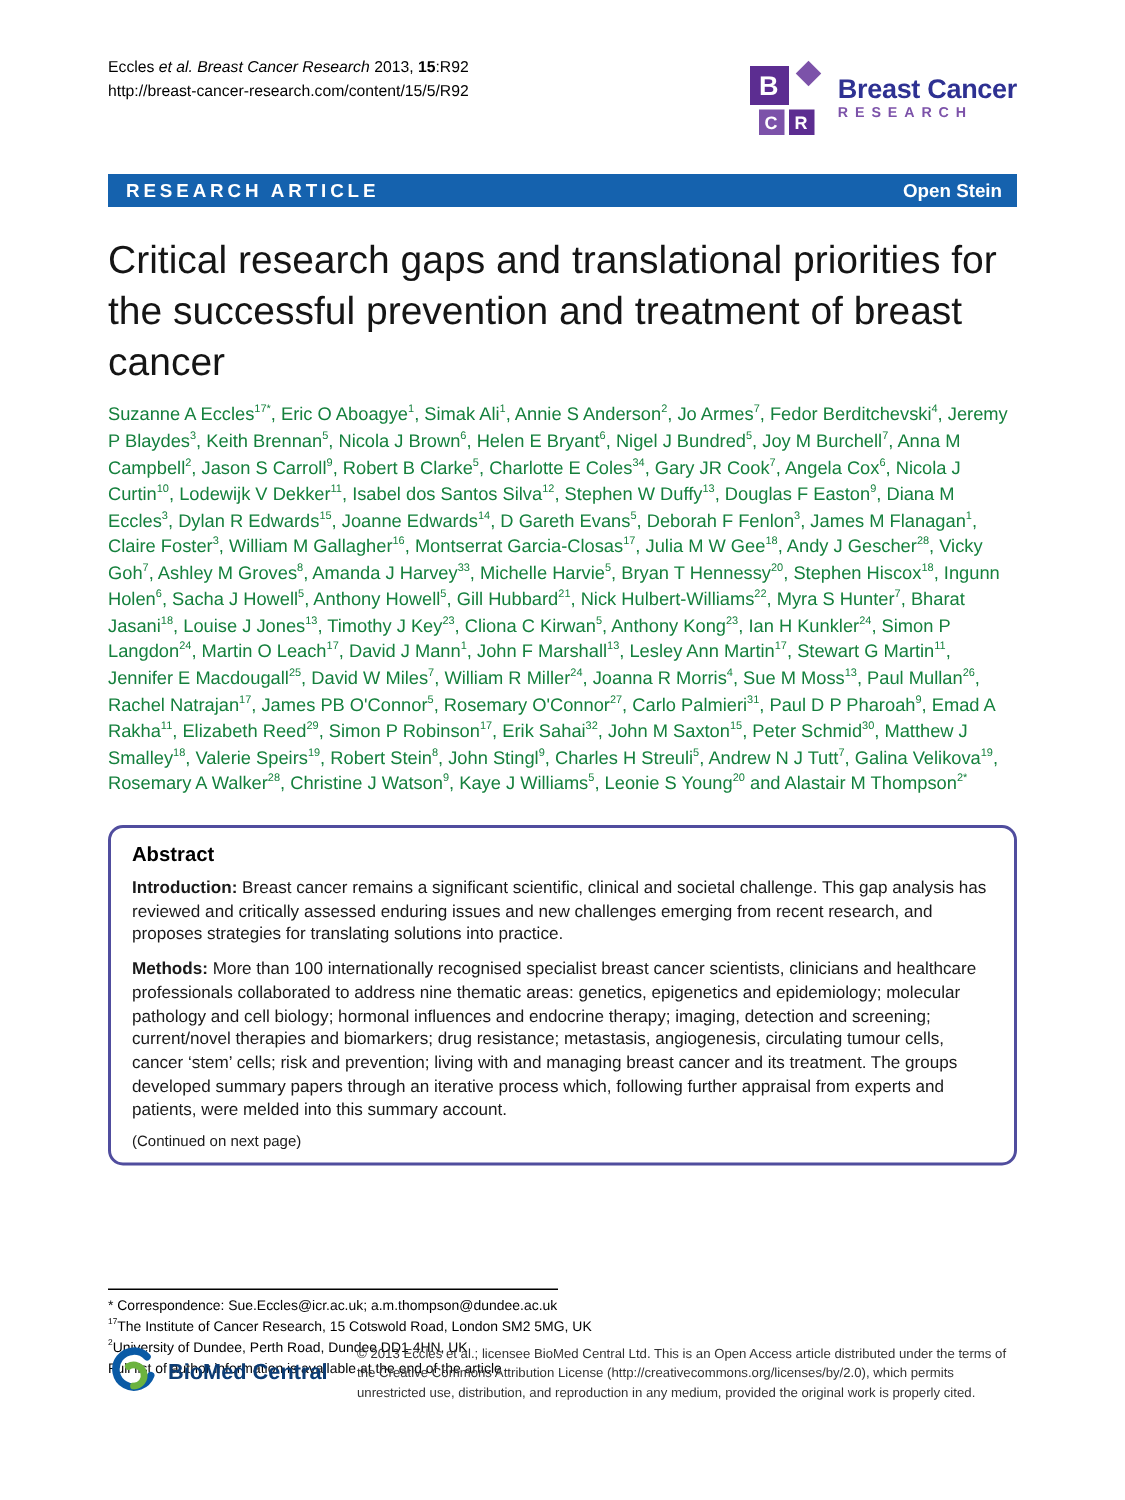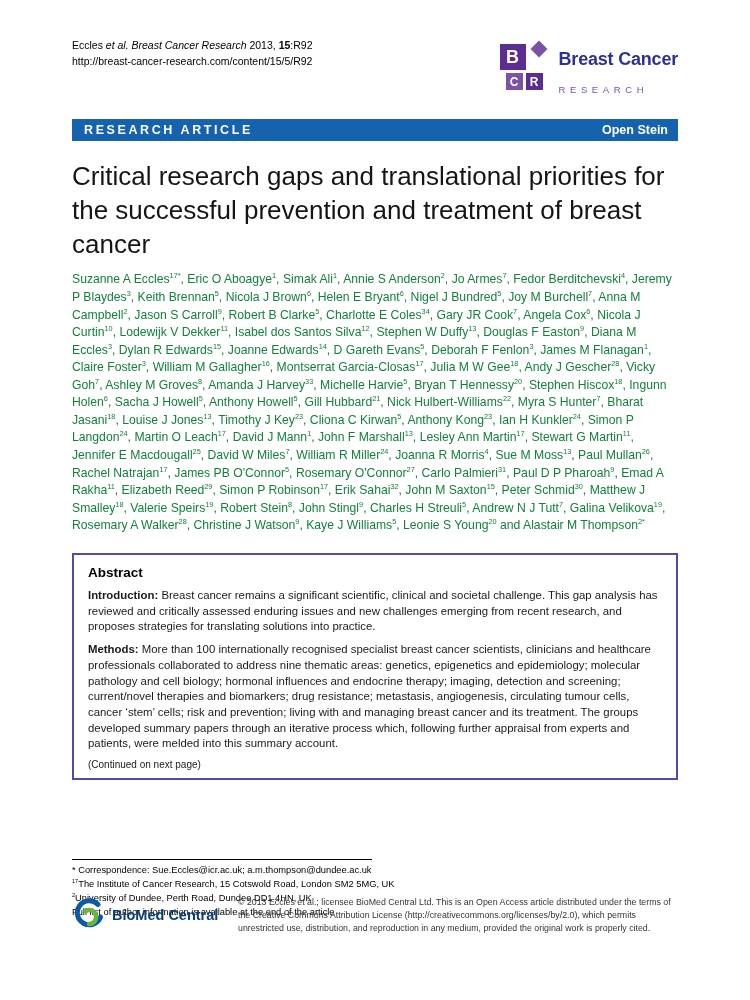--- a/index.html
+++ b/index.html
@@ -25,21 +25,21 @@
 
   .journal-logo { display: flex; align-items: flex-start; gap: 9px; margin-top: 2px; }
   .bcr-mark { position: relative; width: 50px; height: 52px; flex: none; }
   .sq { position: absolute; display: flex; align-items: center; justify-content: center; color: #fff; font-weight: bold; }
   .sq-b { left: 0;  top: 4px;  width: 26px; height: 26px; background: var(--logo-purple-dark, #5c2d91); font-size: 18px; }
   .diamond { position: absolute; left: 33px; top: 3px; width: 12px; height: 12px; background: var(--logo-purple-light, #7c52a9); transform: rotate(45deg); }
   .sq-c { left: 6px;  top: 33px; width: 17px; height: 17px; background: var(--logo-purple-light, #7c52a9); font-size: 12px; }
   .sq-r { left: 26px; top: 33px; width: 17px; height: 17px; background: var(--logo-purple-dark, #5c2d91); font-size: 12px; }
   .logo-text { padding-top: 9px; }
   .logo-title { font-size: 18px; font-weight: bold; color: var(--logo-text-blue, #2e3192); letter-spacing: -0.2px; }
-  .logo-subtitle { font-size: 9.5px; font-weight: normal; letter-spacing: 4.6px; color: var(--logo-purple-light, #8a52a5); margin-top: 14px; }
+  .logo-subtitle { font-size: 9.5px; font-weight: bold; letter-spacing: 4.6px; color: var(--logo-purple-light, #8a52a5); margin-top: 0; }
 
   
   .banner {
     margin-top: 24px; height: 22px;
     background: var(--banner-blue, #1562ae); color: #fff;
     display: flex; justify-content: space-between; align-items: center;
     padding: 0 10px 0 12px;
     gap: 12px;
   }
   .article-type { font-size: 12.5px; font-weight: bold; letter-spacing: 2.6px; }
@@ -47,21 +47,21 @@
 
   
   .title { font-size: 26px; font-weight: normal; color: #151515; line-height: 1.3; margin: 19px 0 0; }
   .authors { margin: 10px 0 0; font-size: 12.2px; line-height: 1.44; color: #15803d; }
   sup { font-size: 0.6em; line-height: 0; }
 
   
   .abstract-box {
     margin-top: 18px;
     border: 2px solid var(--abstract-border, #504d9e);
-    border-radius: 0;
+    border-radius: 10px;
     padding: 8px 14px 8px;
   }
   .abstract-heading { font-size: 13.5px; font-weight: bold; margin: 2px 0 8px; color: #000; }
   .abs-para { font-size: 11.4px; line-height: 1.38; margin: 0 0 7px; color: #1a1a1a; }
   .continued { font-size: 10px; margin: 0; color: #1a1a1a; }
 
   
   .footnotes { position: absolute; left: 72px; right: 72px; top: 859px; }
   .fn-rule { width: 300px; border: 0; border-top: 1px solid #000; margin: 0 0 4px; }
   .fn-line { font-size: 9.3px; line-height: 1.5; color: #000; }

